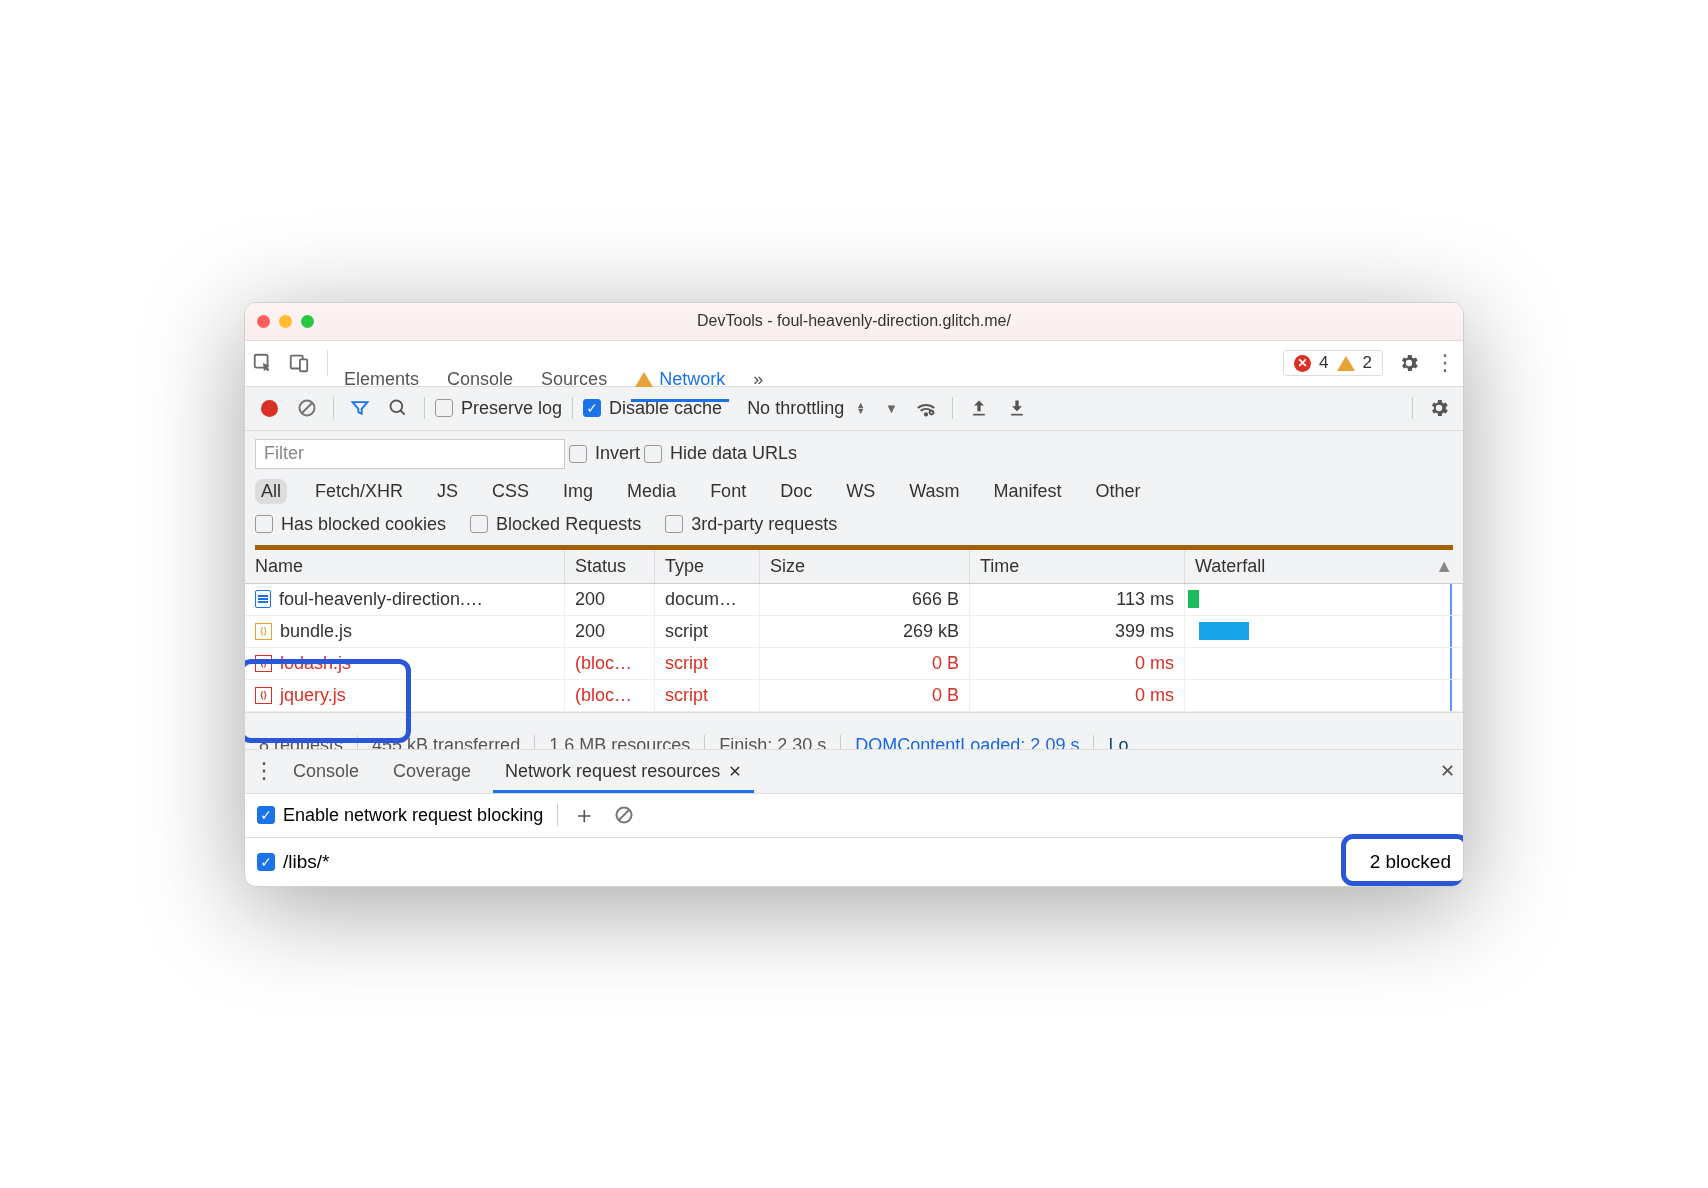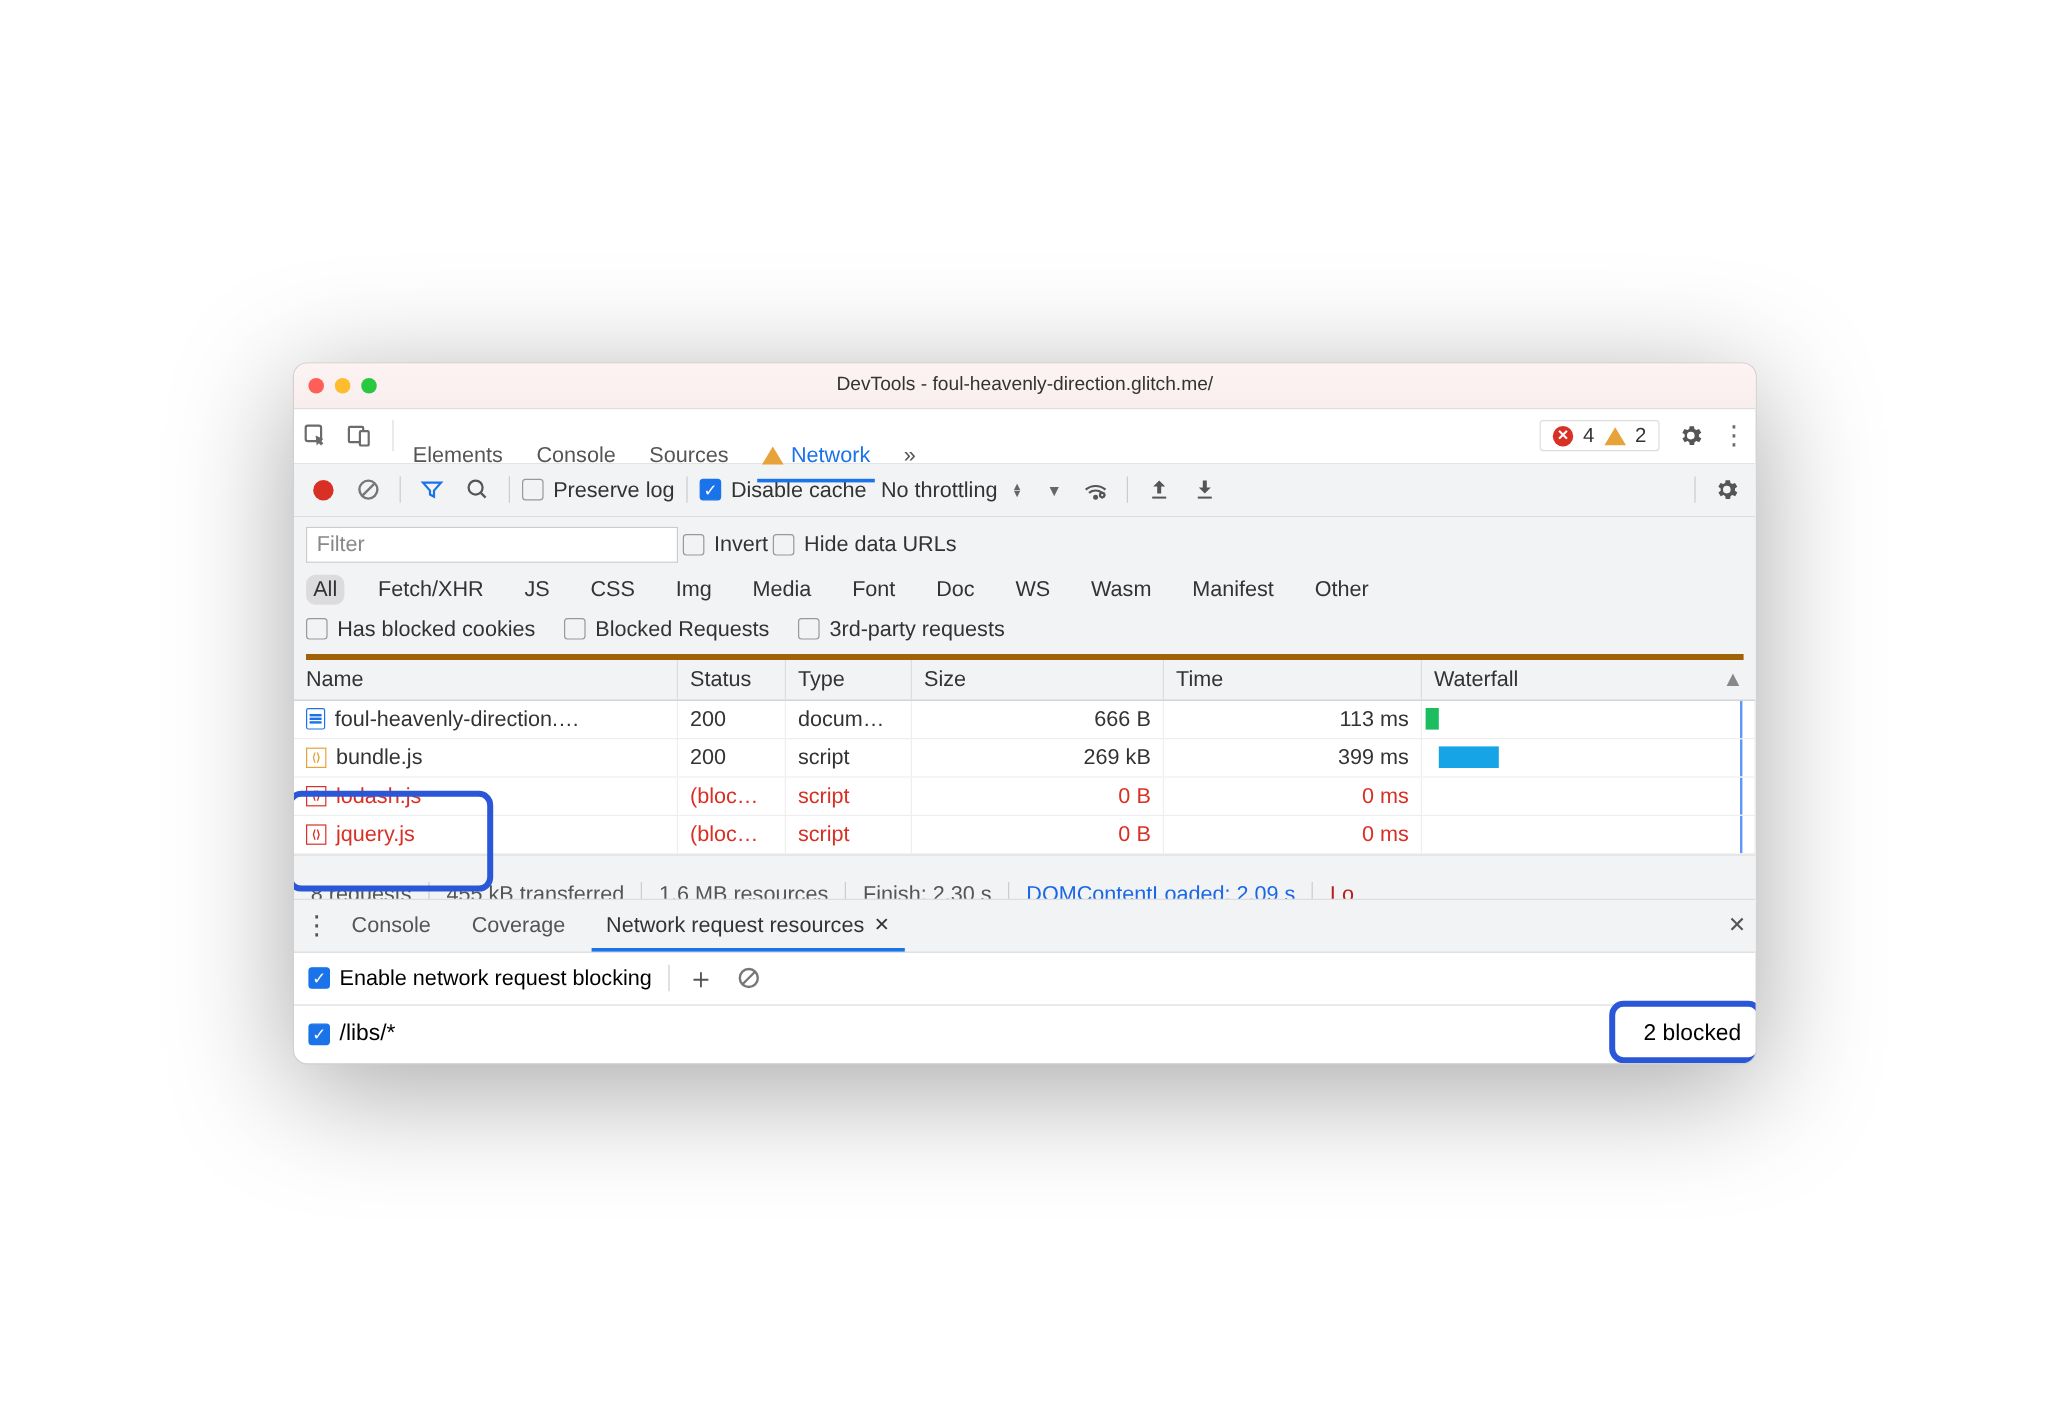--- a/index.html
+++ b/index.html
@@ -60,21 +60,21 @@
   .blocked { color:#d93025; }
   .wf-cell { position:relative; padding:0; }
   .wf-line { position:absolute; top:0; bottom:0; width:2px; background:#5e97f6; }
   .wf-bar { position:absolute; top:20%; height:60%; }
 
   .highlight-box { position:absolute; border:5px solid #2a56d8; border-radius:12px; pointer-events:none; }
 
   .summary { display:flex; background:#f1f3f4; border-top:1px solid #ddd; border-bottom:1px solid #ddd; font-size:18px; color:#555; height:38px; align-items:center; overflow:hidden;}
   .summary span.item { padding:0 14px; border-right:1px solid #ccc; height:22px; display:flex; align-items:center; white-space:nowrap;margin-top:30px;}
   .summary .dcl { color:#1967e8; }
-  .summary .load { color:#b91c1c; }
+  .summary .load { color:#0c4a6e; }
 
   
   .drawer-tabs { display:flex; align-items:center; height:44px; background:#f1f3f4; border-bottom:1px solid #ddd; font-size:18px; color:#555; padding:0 8px;}
   .drawer-tabs .dt { padding:10px 12px; margin-right:10px; position:relative; display:flex; align-items:center; gap:8px;}
   .drawer-tabs .dt.active { color:#333; }
   .drawer-tabs .dt.active::after { content:""; position:absolute; bottom:-1px; left:0; right:0; height:3px; background:#1a73e8; }
   .drawer-spacer { flex:1; }
 
   .drawer-toolbar { display:flex; align-items:center; height:44px; border-bottom:1px solid #ddd; padding:0 12px; gap:14px; font-size:18px;}
   .pattern-row { display:flex; align-items:center; justify-content:space-between; height:48px; padding:0 12px; font-size:19px;}
@@ -160,21 +160,21 @@
     <div class="vline"></div>
     <div class="cbrow">
           <span class="cb"></span>
           <span>Preserve log</span>
         </div>
     <div class="vline"></div>
     <div class="cbrow">
           <span class="cb checked">✓</span>
           <span>Disable cache</span>
         </div>
-    <div class="cbrow" style="margin-left:6px;justify-content:space-between;">
+    <div class="cbrow" style="margin-left:19px;justify-content:space-between;">
       <span>No throttling</span>
       <span class="dd-carets">▲<br>▼</span>
       <span style="margin-left:12px;font-size:13px;color:#666;">▼</span>
     </div>
     <div class="t-btn" style="margin-left:6px;">
       <svg width="22" height="22" viewBox="0 0 24 24" fill="none" stroke="#555" stroke-width="2">
             <path d="M3 12a14 14 0 0 1 18 0"></path>
             <path d="M6 15a10 10 0 0 1 12 0"></path>
             <circle cx="12" cy="19" r="1.3" fill="#555"></circle>
             <circle cx="18" cy="17" r="2" fill="none"></circle>

